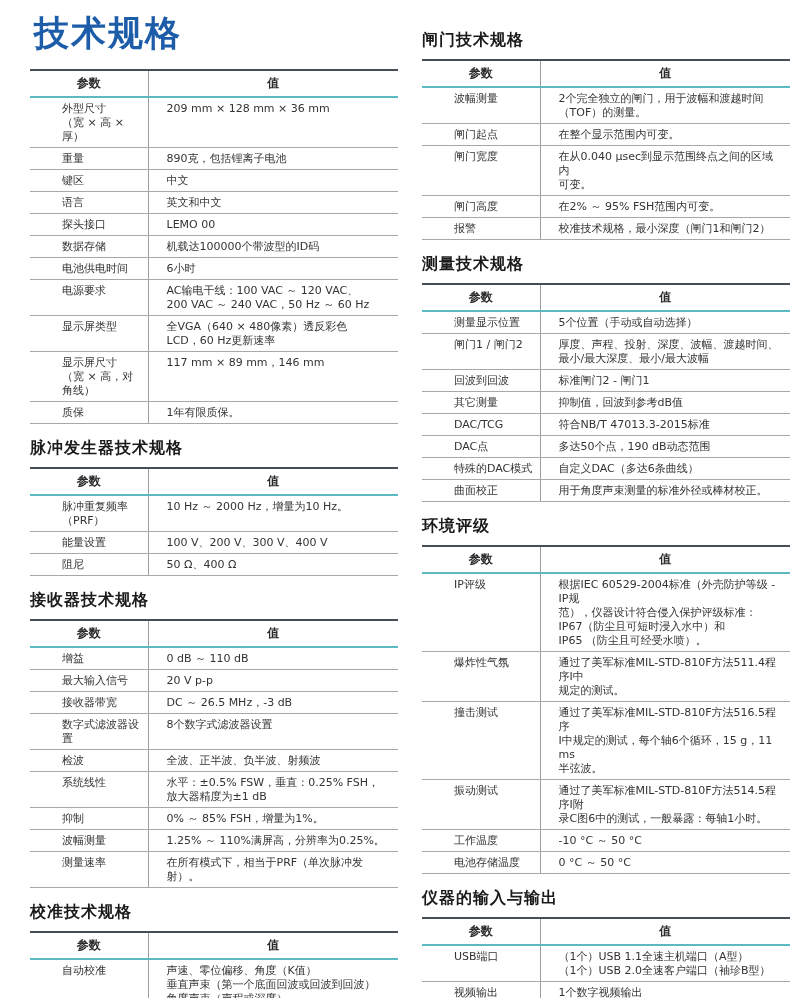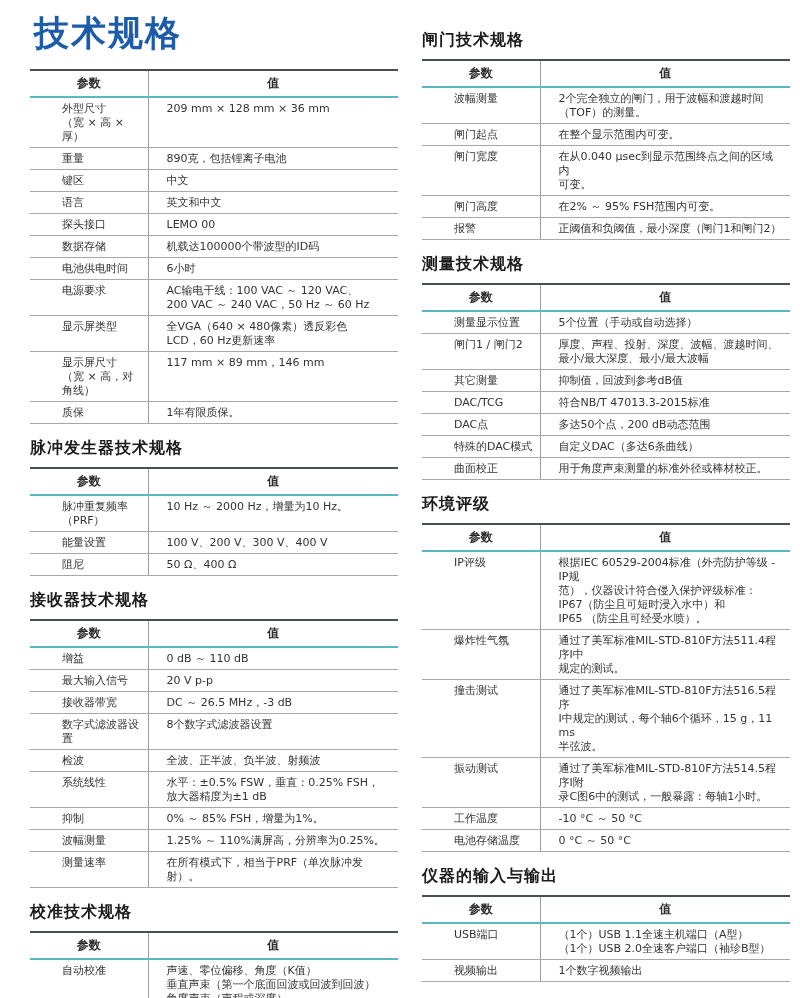--- a/index.html
+++ b/index.html
@@ -268,21 +268,21 @@
               <td class="param">闸门宽度</td>
               <td class="value">在从0.040 μsec到显示范围终点之间的区域内
 可变。</td>
             </tr>
             <tr>
               <td class="param">闸门高度</td>
               <td class="value">在2% ～ 95% FSH范围内可变。</td>
             </tr>
             <tr>
               <td class="param">报警</td>
-              <td class="value">正阈值和负阈值，最小深度（闸门1和闸门2）</td>
+              <td class="value">校准技术规格，最小深度（闸门1和闸门2）</td>
             </tr>
           </tbody>
         </table>
         <h2 class="section-heading">测量技术规格</h2>
         <table class="spec">
           <colgroup>
             <col class="param-col">
             <col>
           </colgroup>
           <thead>
@@ -295,30 +295,34 @@
             <tr>
               <td class="param">测量显示位置</td>
               <td class="value">5个位置（手动或自动选择）</td>
             </tr>
             <tr>
               <td class="param">闸门1 / 闸门2</td>
               <td class="value">厚度、声程、投射、深度、波幅、渡越时间、
 最小/最大深度、最小/最大波幅</td>
             </tr>
             <tr>
+              <td class="param">回波到回波</td>
+              <td class="value">标准闸门2 - 闸门1</td>
+            </tr>
+            <tr>
               <td class="param">其它测量</td>
               <td class="value">抑制值，回波到参考dB值</td>
             </tr>
             <tr>
               <td class="param">DAC/TCG</td>
               <td class="value">符合NB/T 47013.3-2015标准</td>
             </tr>
             <tr>
               <td class="param">DAC点</td>
-              <td class="value">多达50个点，200 dB动态范围</td>
+              <td class="value">多达50个点，190 dB动态范围</td>
             </tr>
             <tr>
               <td class="param">特殊的DAC模式</td>
               <td class="value">自定义DAC（多达6条曲线）</td>
             </tr>
             <tr>
               <td class="param">曲面校正</td>
               <td class="value">用于角度声束测量的标准外径或棒材校正。</td>
             </tr>
           </tbody>

